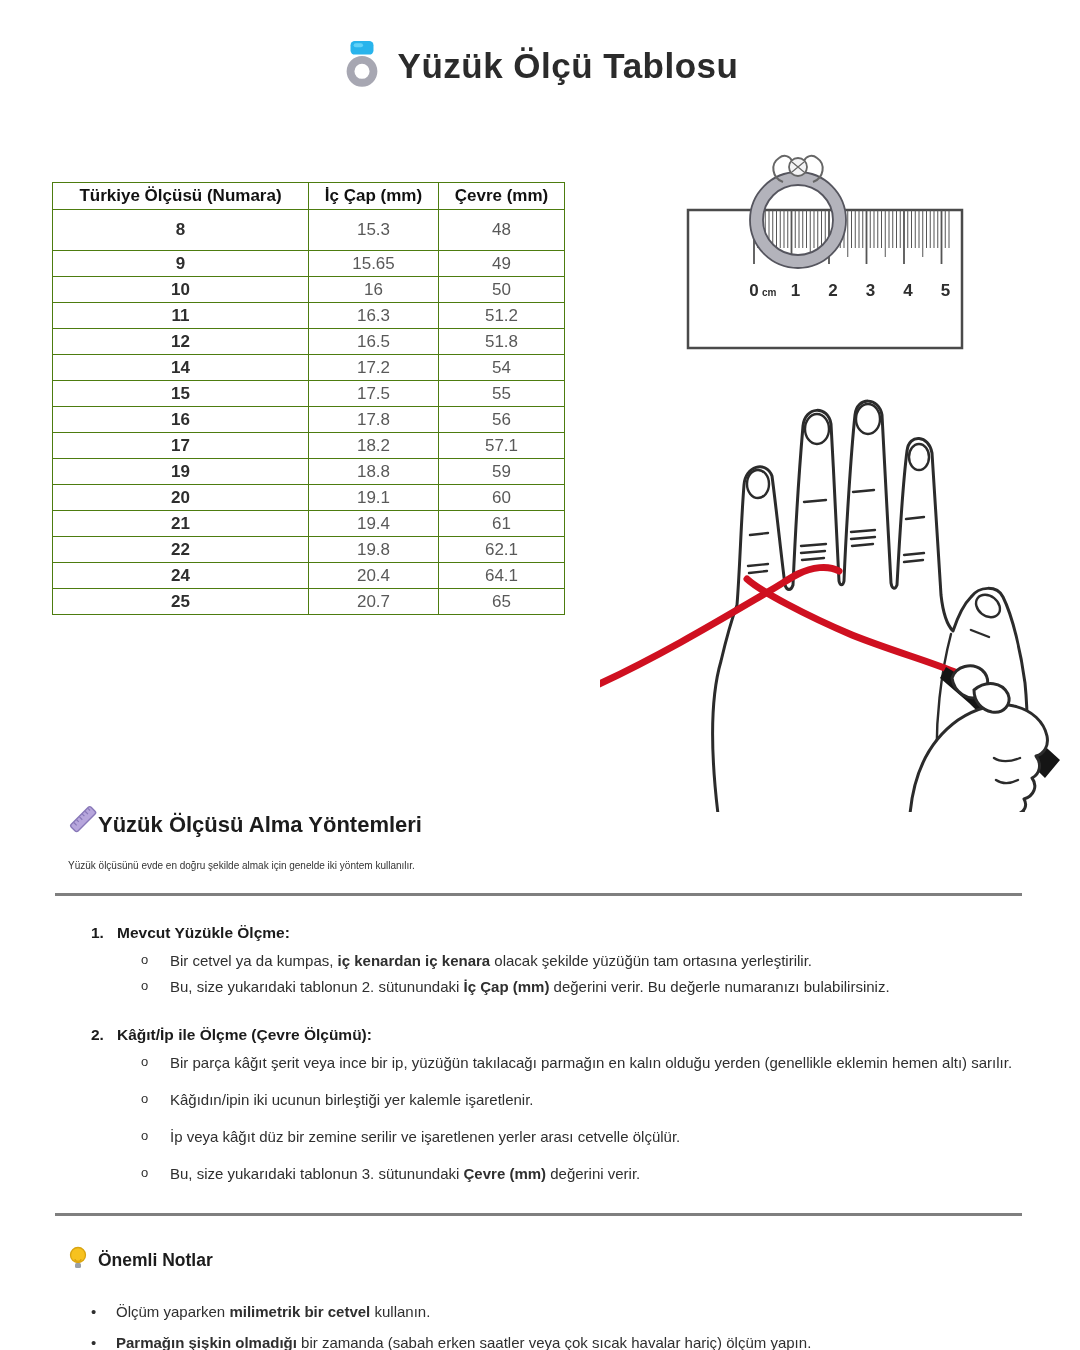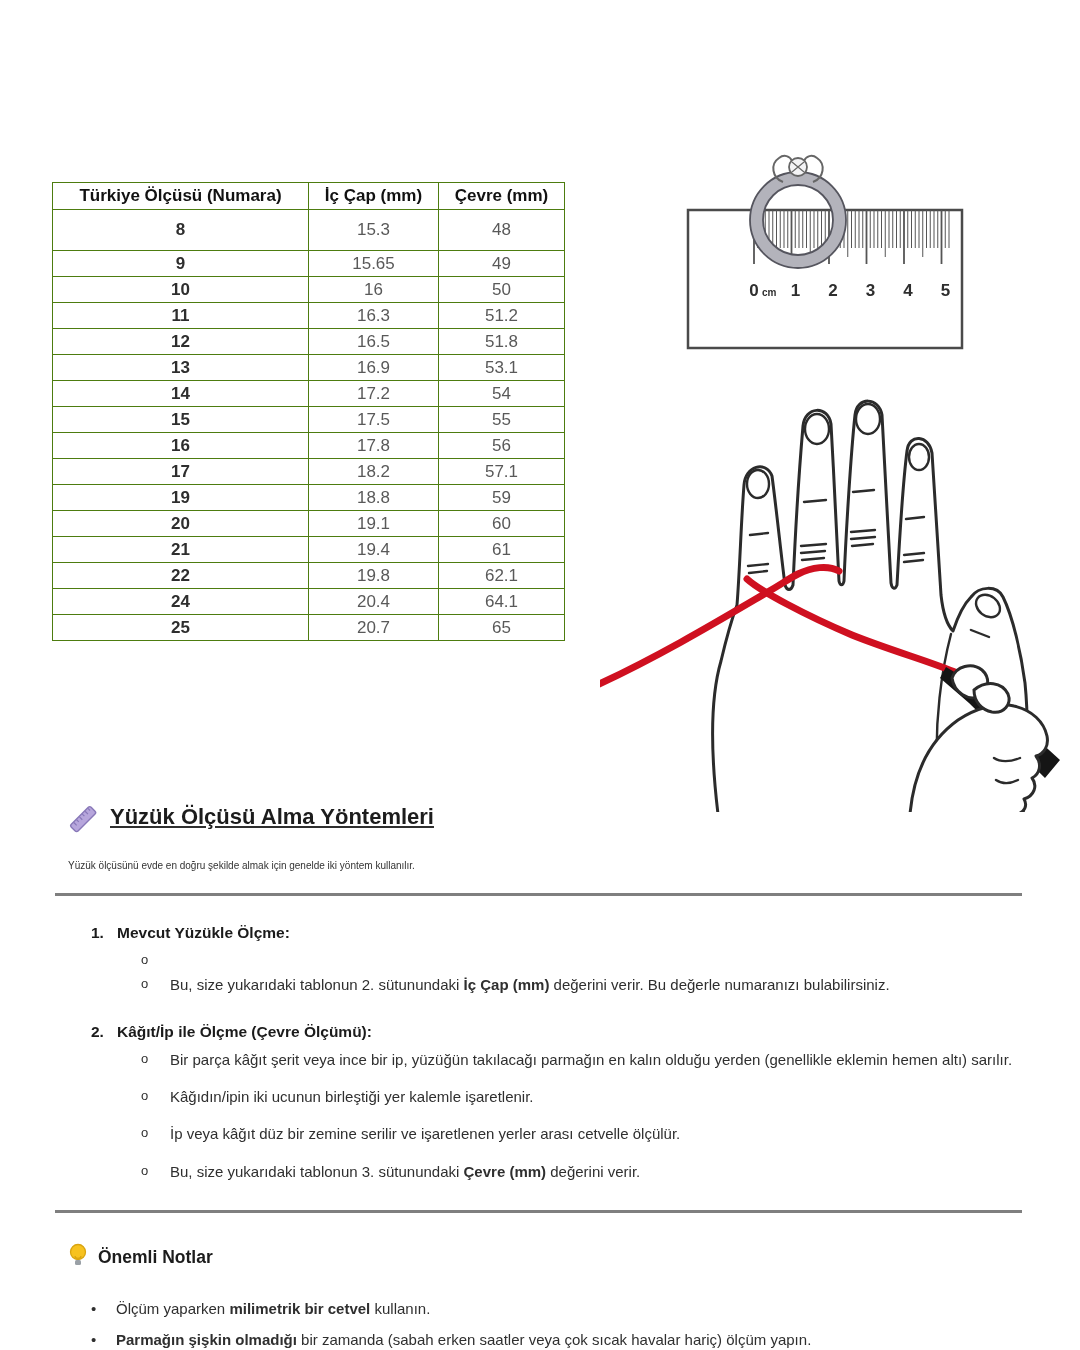--- a/index.html
+++ b/index.html
@@ -20,21 +20,21 @@
   .size-table td:first-child { font-weight:700; color:#2e2e2e; }
   .size-table tbody tr:first-child td { height:40px; }
   .col-size { width:256px; } .col-diam { width:130px; } .col-circ { width:126px; }
   
   .ruler-fig { position:absolute; left:680px; top:140px; width:290px; height:215px; }
   .hand-fig  { position:absolute; left:600px; top:372px; width:465px; height:440px; }
   .svg-label { font-family:"Liberation Sans", sans-serif; font-size:17px; font-weight:700; fill:#2e2e2e; }
   .svg-label-sm { font-family:"Liberation Sans", sans-serif; font-size:10px; font-weight:700; fill:#2e2e2e; }
   
   .methods { position:absolute; left:55px; top:804px; width:967px; }
-  .sec-head { display:flex; align-items:flex-start; gap:12px; margin-left:13px;text-decoration:underline; }
+  .sec-head { display:flex; align-items:flex-end; margin-left:13px; }
   .sec-head .sec-title { font-size:22px; font-weight:700; color:#1c1c1c; }
   .intro { margin:22px 0 0 13px; font-size:10px; color:#333; }
   .rule { border:none; border-top:3px solid #7f7f7f; margin:22px 0 0 0; }
   .m-list { margin-top:28px; }
   .m-item { margin-bottom:28px; }
   .m-item-head { display:flex; font-size:15.5px; color:#1b1b1b; font-weight:700; }
   .m-num { margin-left:36px; width:26px; }
   .m-bullets { list-style:none; margin:9px 0 0 0; padding:0; }
   .m-bullets li { display:flex; margin-bottom:6px; font-size:15px; color:#2f2f2f; line-height:1.35; }
   .m-bullets.wide li { margin-bottom:17px; }
@@ -45,20 +45,30 @@
   .notes-head .sec-title { font-size:17.5px; font-weight:700; color:#1c1c1c; }
   .notes-list { list-style:none; margin:26px 0 0 0; padding:0; }
   .notes-list li { display:flex; margin-bottom:11px; font-size:15px; color:#2f2f2f; line-height:1.35; }
   .notes-list .marker { margin-left:36px; width:25px; flex:0 0 25px; }
 </style>
 </head>
 <body>
 
 <div class="page">
 
+  <div class="header">
+    <span>
+      <svg width="40" height="48" viewBox="0 0 36 46">
+        <rect x="7" y="1" width="22" height="13" rx="4" fill="#29b4ec"></rect>
+        <rect x="10" y="3" width="9" height="4" rx="2" fill="#63d2f7"></rect>
+        <circle cx="18" cy="30" r="11" fill="none" stroke="#a7a7b2" stroke-width="7.5"></circle>
+      </svg>
+    </span>
+    <span class="page-title">Yüzük Ölçü Tablosu</span>
+  </div>
 
   <table class="size-table">
     <colgroup>
         <col class="col-size">
         <col class="col-diam">
         <col class="col-circ">
       </colgroup>
     <thead>
       <tr>
         <th>Türkiye Ölçüsü (Numara)</th>
@@ -84,25 +94,20 @@
         </tr>
         <tr>
           <td>11</td>
           <td>16.3</td>
           <td>51.2</td>
         </tr>
         <tr>
           <td>12</td>
           <td>16.5</td>
           <td>51.8</td>
-        </tr>
-        <tr>
-          <td>13</td>
-          <td>16.9</td>
-          <td>53.1</td>
         </tr>
         <tr>
           <td>14</td>
           <td>17.2</td>
           <td>54</td>
         </tr>
         <tr>
           <td>15</td>
           <td>17.5</td>
           <td>55</td>
@@ -294,20 +299,21 @@
 
     <div class="m-list">
       <div class="m-item">
         <div class="m-item-head">
           <span class="m-num">1.</span>
           <span>Mevcut Yüzükle Ölçme:</span>
         </div>
         <ul class="m-bullets">
             <li>
               <span class="marker">o</span>
+              <span><span>Bir cetvel ya da kumpas, </span><span class="b">iç kenardan iç kenara</span><span> olacak şekilde yüzüğün tam ortasına yerleştirilir.</span></span>
             </li>
             <li>
               <span class="marker">o</span>
               <span><span>Bu, size yukarıdaki tablonun 2. sütunundaki </span><span class="b">İç Çap (mm)</span><span> değerini verir. Bu değerle numaranızı bulabilirsiniz.</span></span>
             </li>
           </ul>
       </div>
       <div class="m-item">
         <div class="m-item-head">
           <span class="m-num">2.</span>

